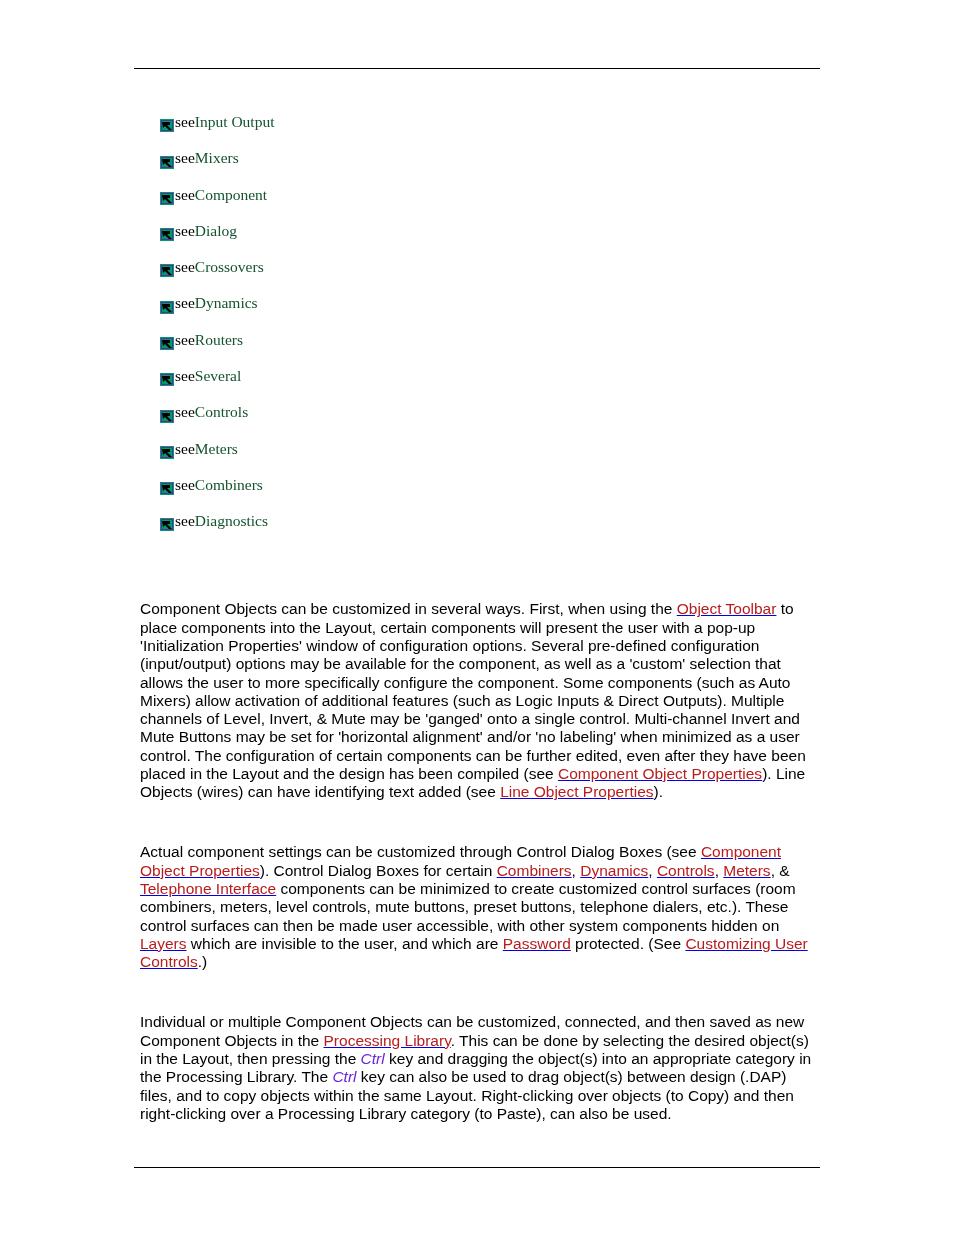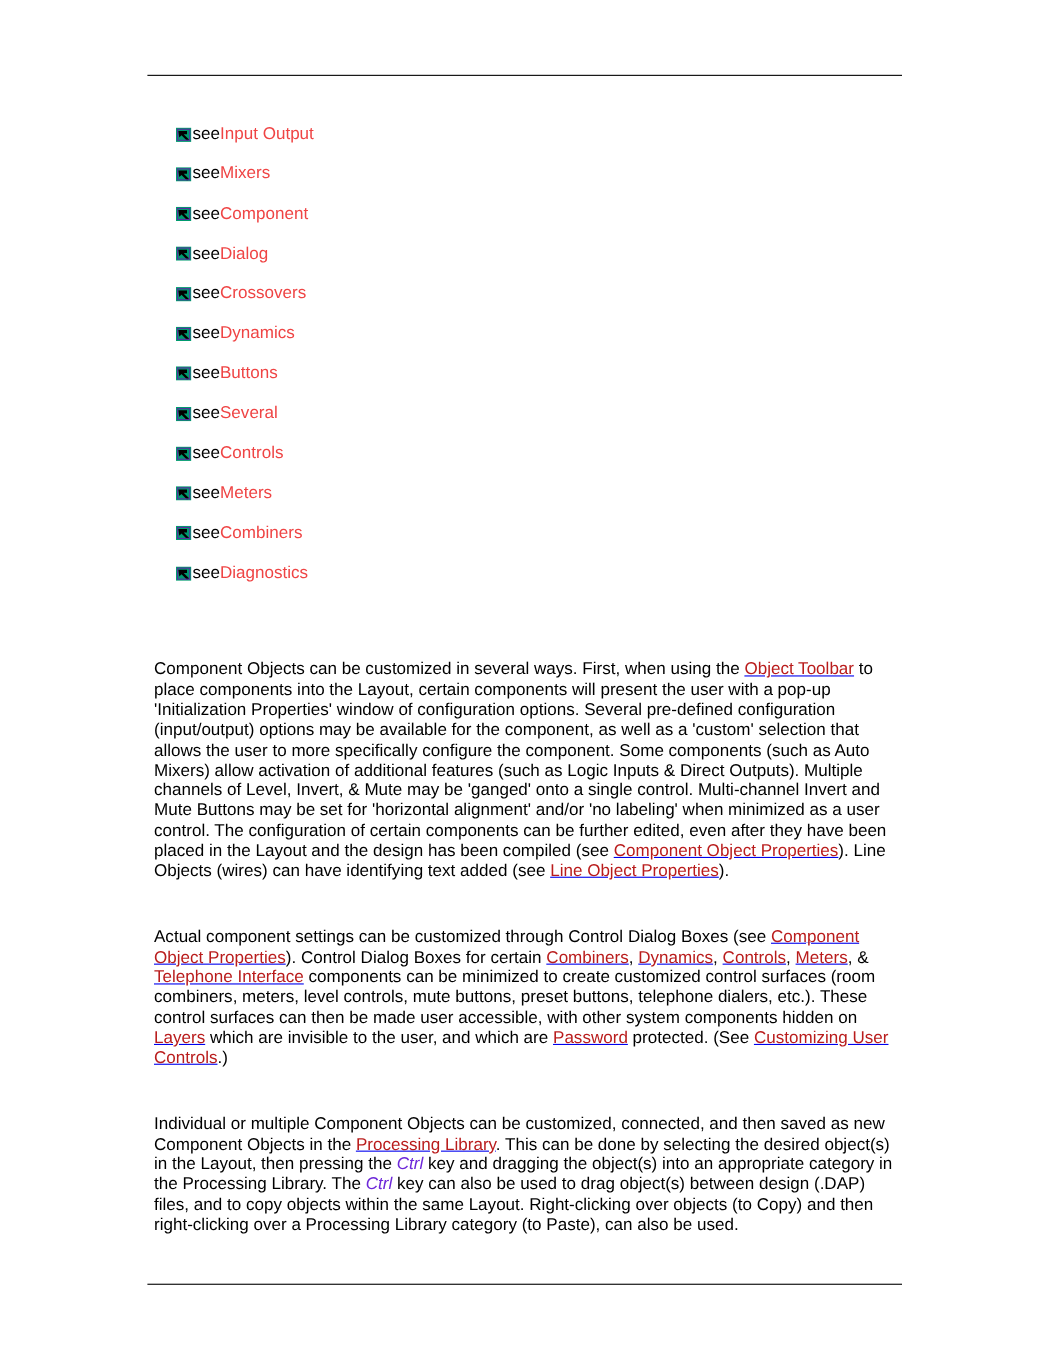--- a/index.html
+++ b/index.html
@@ -25,35 +25,36 @@
     padding: 44px 134px 0 160px;
   }
   .see-list {
     display: flex;
     flex-direction: column;
     row-gap: 18px;
     margin-bottom: 70px;
   }
   .see-item {
     display: inline-flex;
-    align-items: center;
+    align-items: flex-end;
+    font-family: Liberation Serif, serif;
   }
   .bullet-icon {
     width: 14px;
     height: 13px;
     display: inline-block;
     margin-right: 1px;
     vertical-align: middle;
     flex-shrink: 0;
   }
   .see-label {
     color: #000;
   }
   .see-link {
-    color: #ef4444;
+    color: #14532d;
   }
   .para {
     margin: 0 0 42px 0;
     text-align: left;
     line-height: 1.18;
     margin-left: -20px;
   }
   .link {
     color: #b91c1c;
     text-decoration: underline;
@@ -146,21 +147,21 @@
       </div>
       <div class="see-item">
         <span class="bullet-icon">
           <svg width="14" height="13" xmlns="http://www.w3.org/2000/svg">
               <rect x="0" y="0" width="14" height="13" fill="#009a6e"></rect>
               <path d="M2 3 L10 3 L10 6 L7 6 L12 11 L10 12 L5 7 L3 9 Z" fill="#000"></path>
               <rect x="1.5" y="1.5" width="11" height="10" fill="none" stroke="#5a2ca0" stroke-width="1"></rect>
             </svg>
         </span>
         <span class="see-label">see </span>
-          <span class="see-link">Buttons</span>
+          <span class="see-link">Routers</span>
       </div>
       <div class="see-item">
         <span class="bullet-icon">
           <svg width="14" height="13" xmlns="http://www.w3.org/2000/svg">
               <rect x="0" y="0" width="14" height="13" fill="#009a6e"></rect>
               <path d="M2 3 L10 3 L10 6 L7 6 L12 11 L10 12 L5 7 L3 9 Z" fill="#000"></path>
               <rect x="1.5" y="1.5" width="11" height="10" fill="none" stroke="#5a2ca0" stroke-width="1"></rect>
             </svg>
         </span>
         <span class="see-label">see </span>

